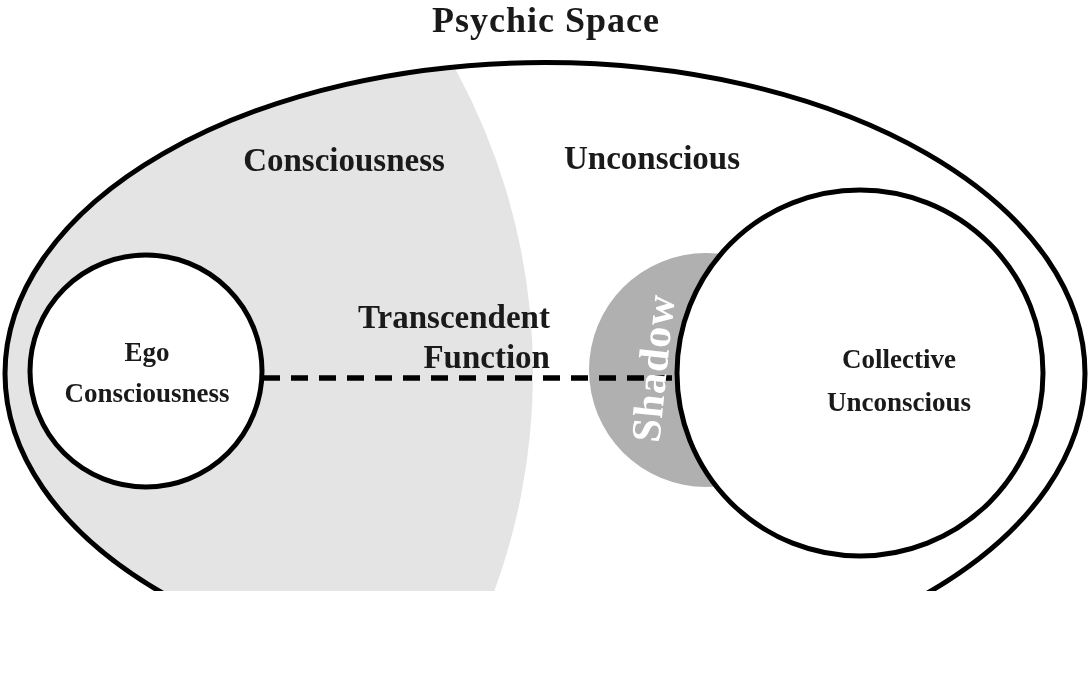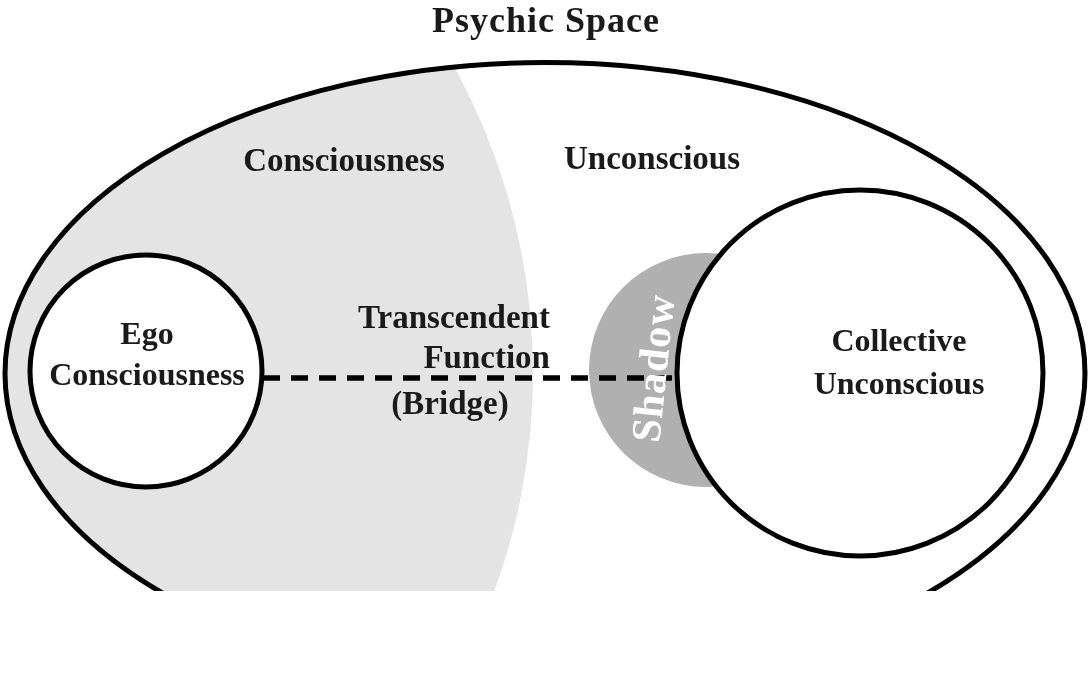--- a/index.html
+++ b/index.html
@@ -32,22 +32,23 @@
   }
   .lbl-title {
     font-size: 36px;
     font-weight: bold;
     letter-spacing: 1px;
   }
   .lbl-region {
     font-size: 33px;
   }
   .lbl-node {
-    font-size: 32px;
+    font-size: 27px;
     line-height: 41px;
+    margin-top: 19px;
   }
   .lbl-bridge {
     font-size: 33px;
     line-height: 40px;
     text-align: right;
   }
   .lbl-shadow {
     font-size: 42px;
     font-weight: bold;
     color: #ffffff;
@@ -85,20 +86,19 @@
   <div class="lbl lbl-region" style="left:344px; top:160px;">Consciousness</div>
 
   <div class="lbl lbl-region" style="left:652px; top:158px;">Unconscious</div>
 
   <div class="lbl lbl-node" style="left:147px; top:354px;">Ego
 Consciousness</div>
 
   <div class="lbl lbl-bridge" style="left:454px; top:337px;">Transcendent
 Function</div>
 
-  <div class="lbl lbl-bridge" style="left:450px; top:403px;">(Bridge)</div>
 
   <div class="lbl lbl-node" style="left:899px; top:362px; line-height:43px;">Collective
 Unconscious</div>
 
   <div class="lbl lbl-shadow" style="left:653px; top:368px;">Shadow</div>
 
 </div>
 
 </body></html>

